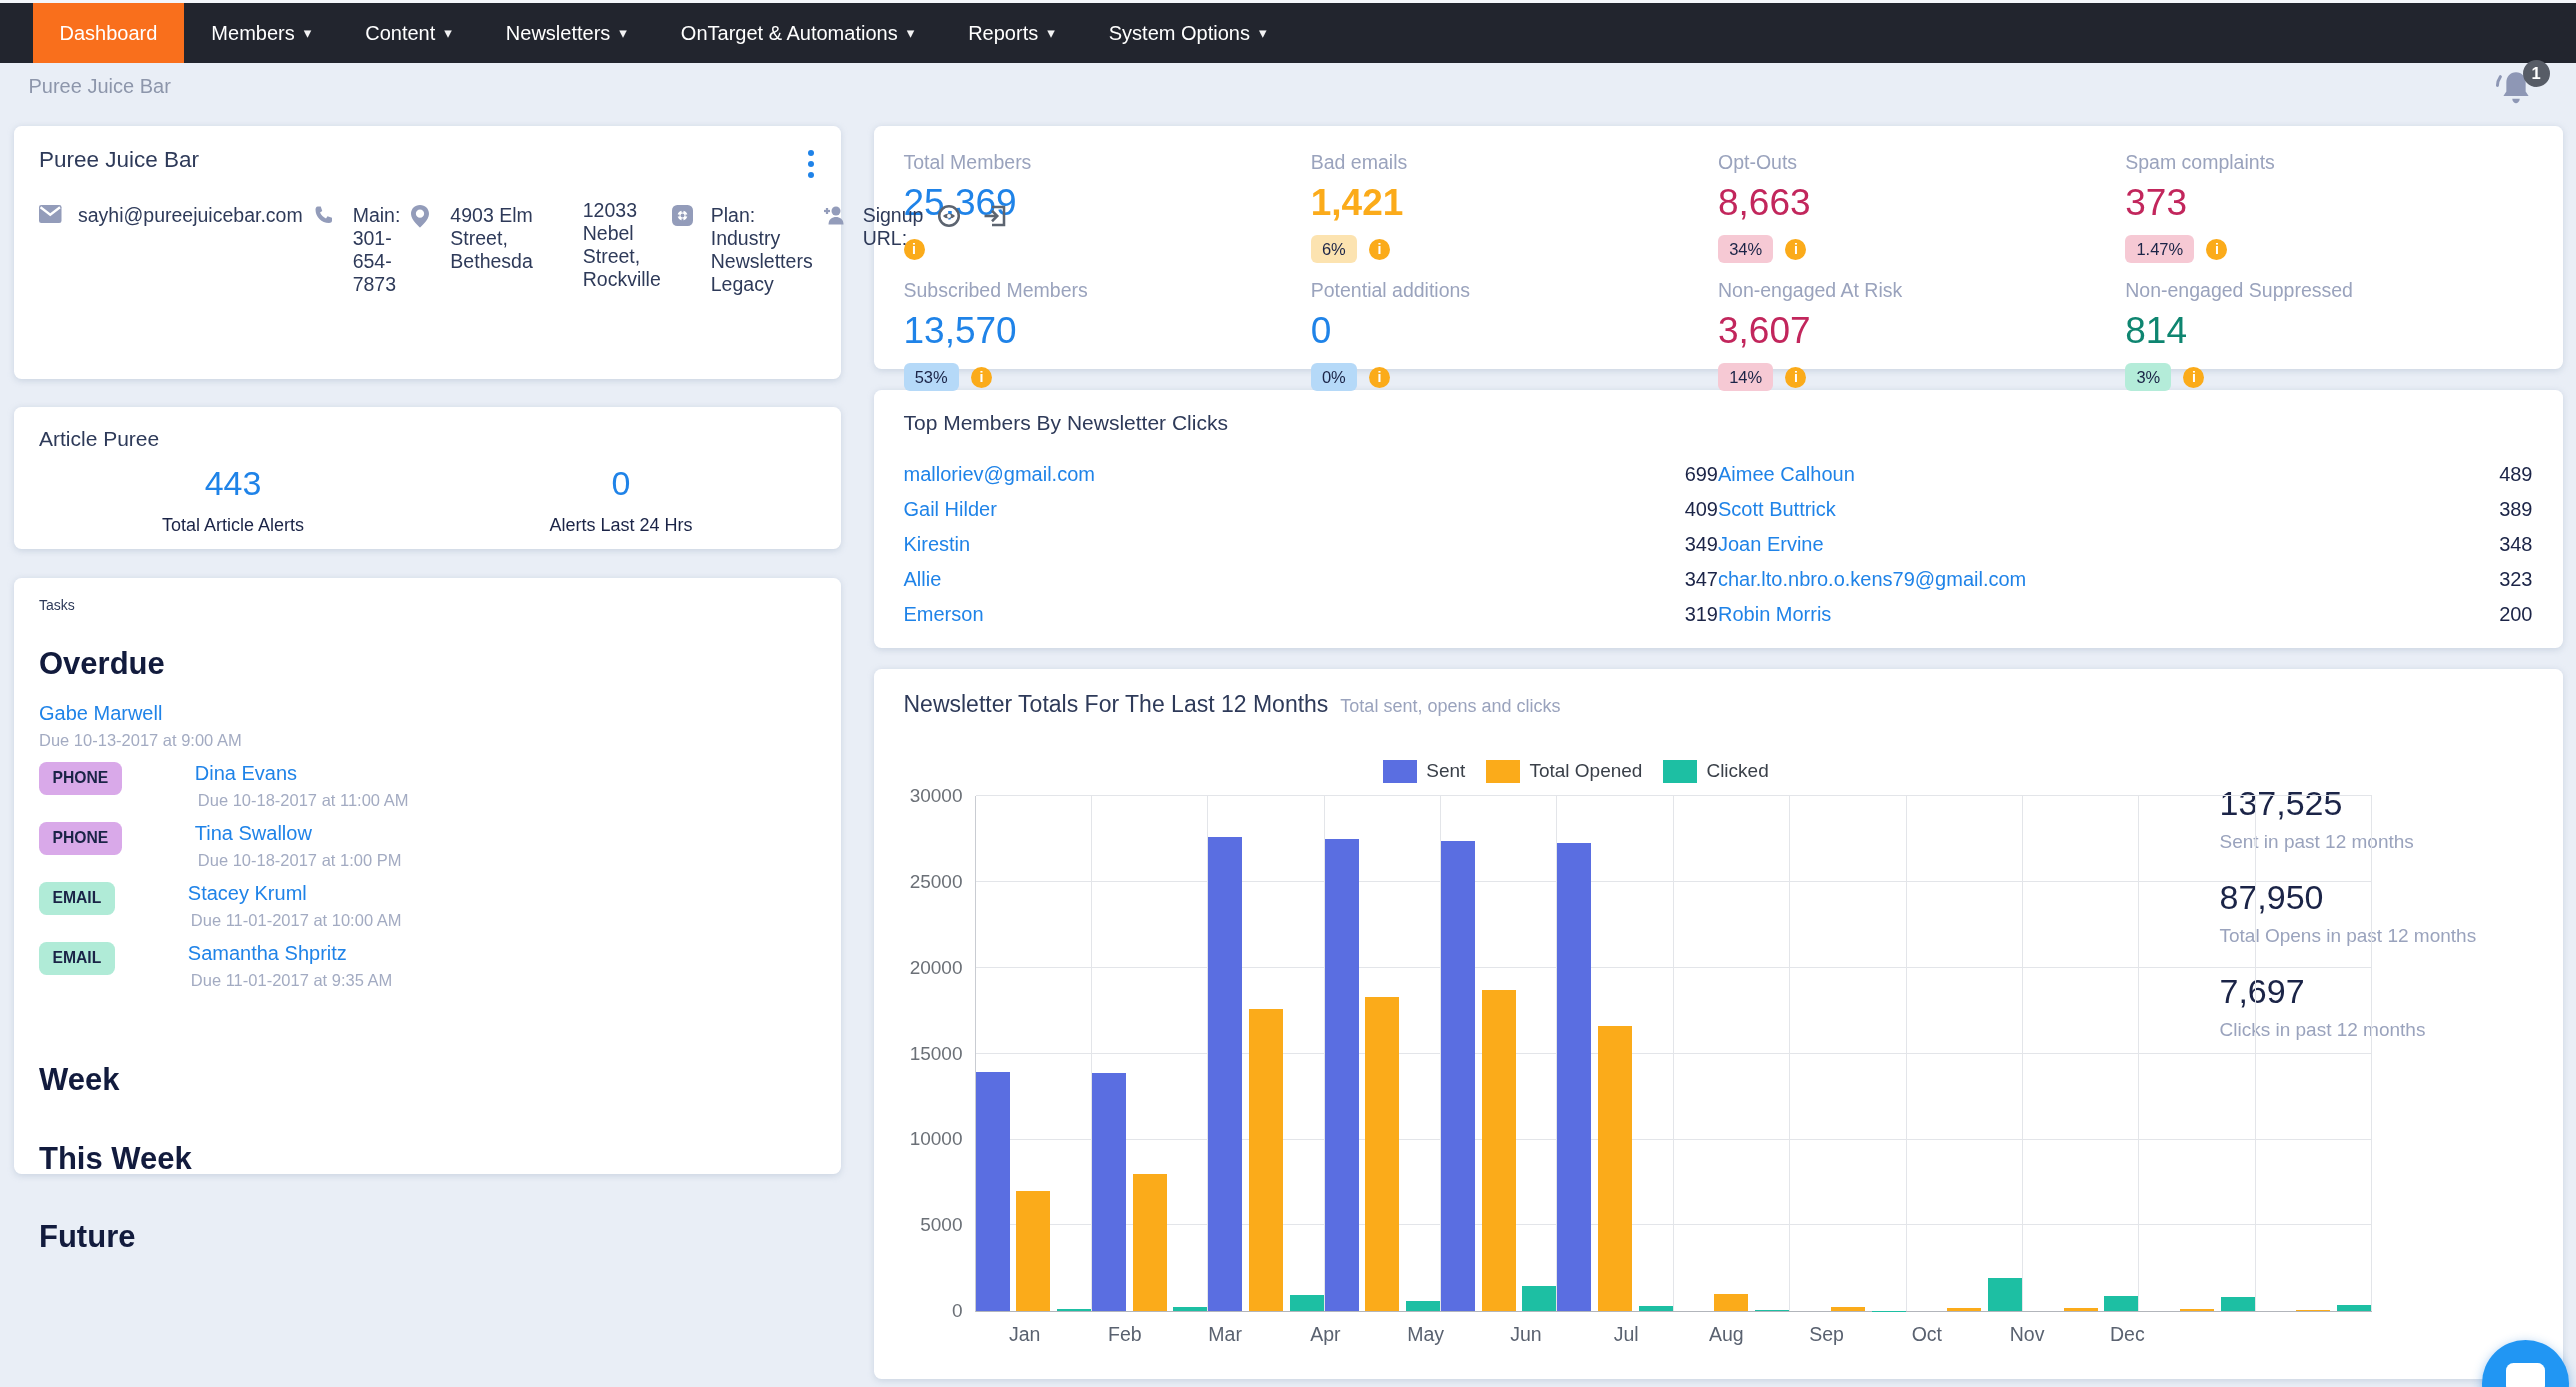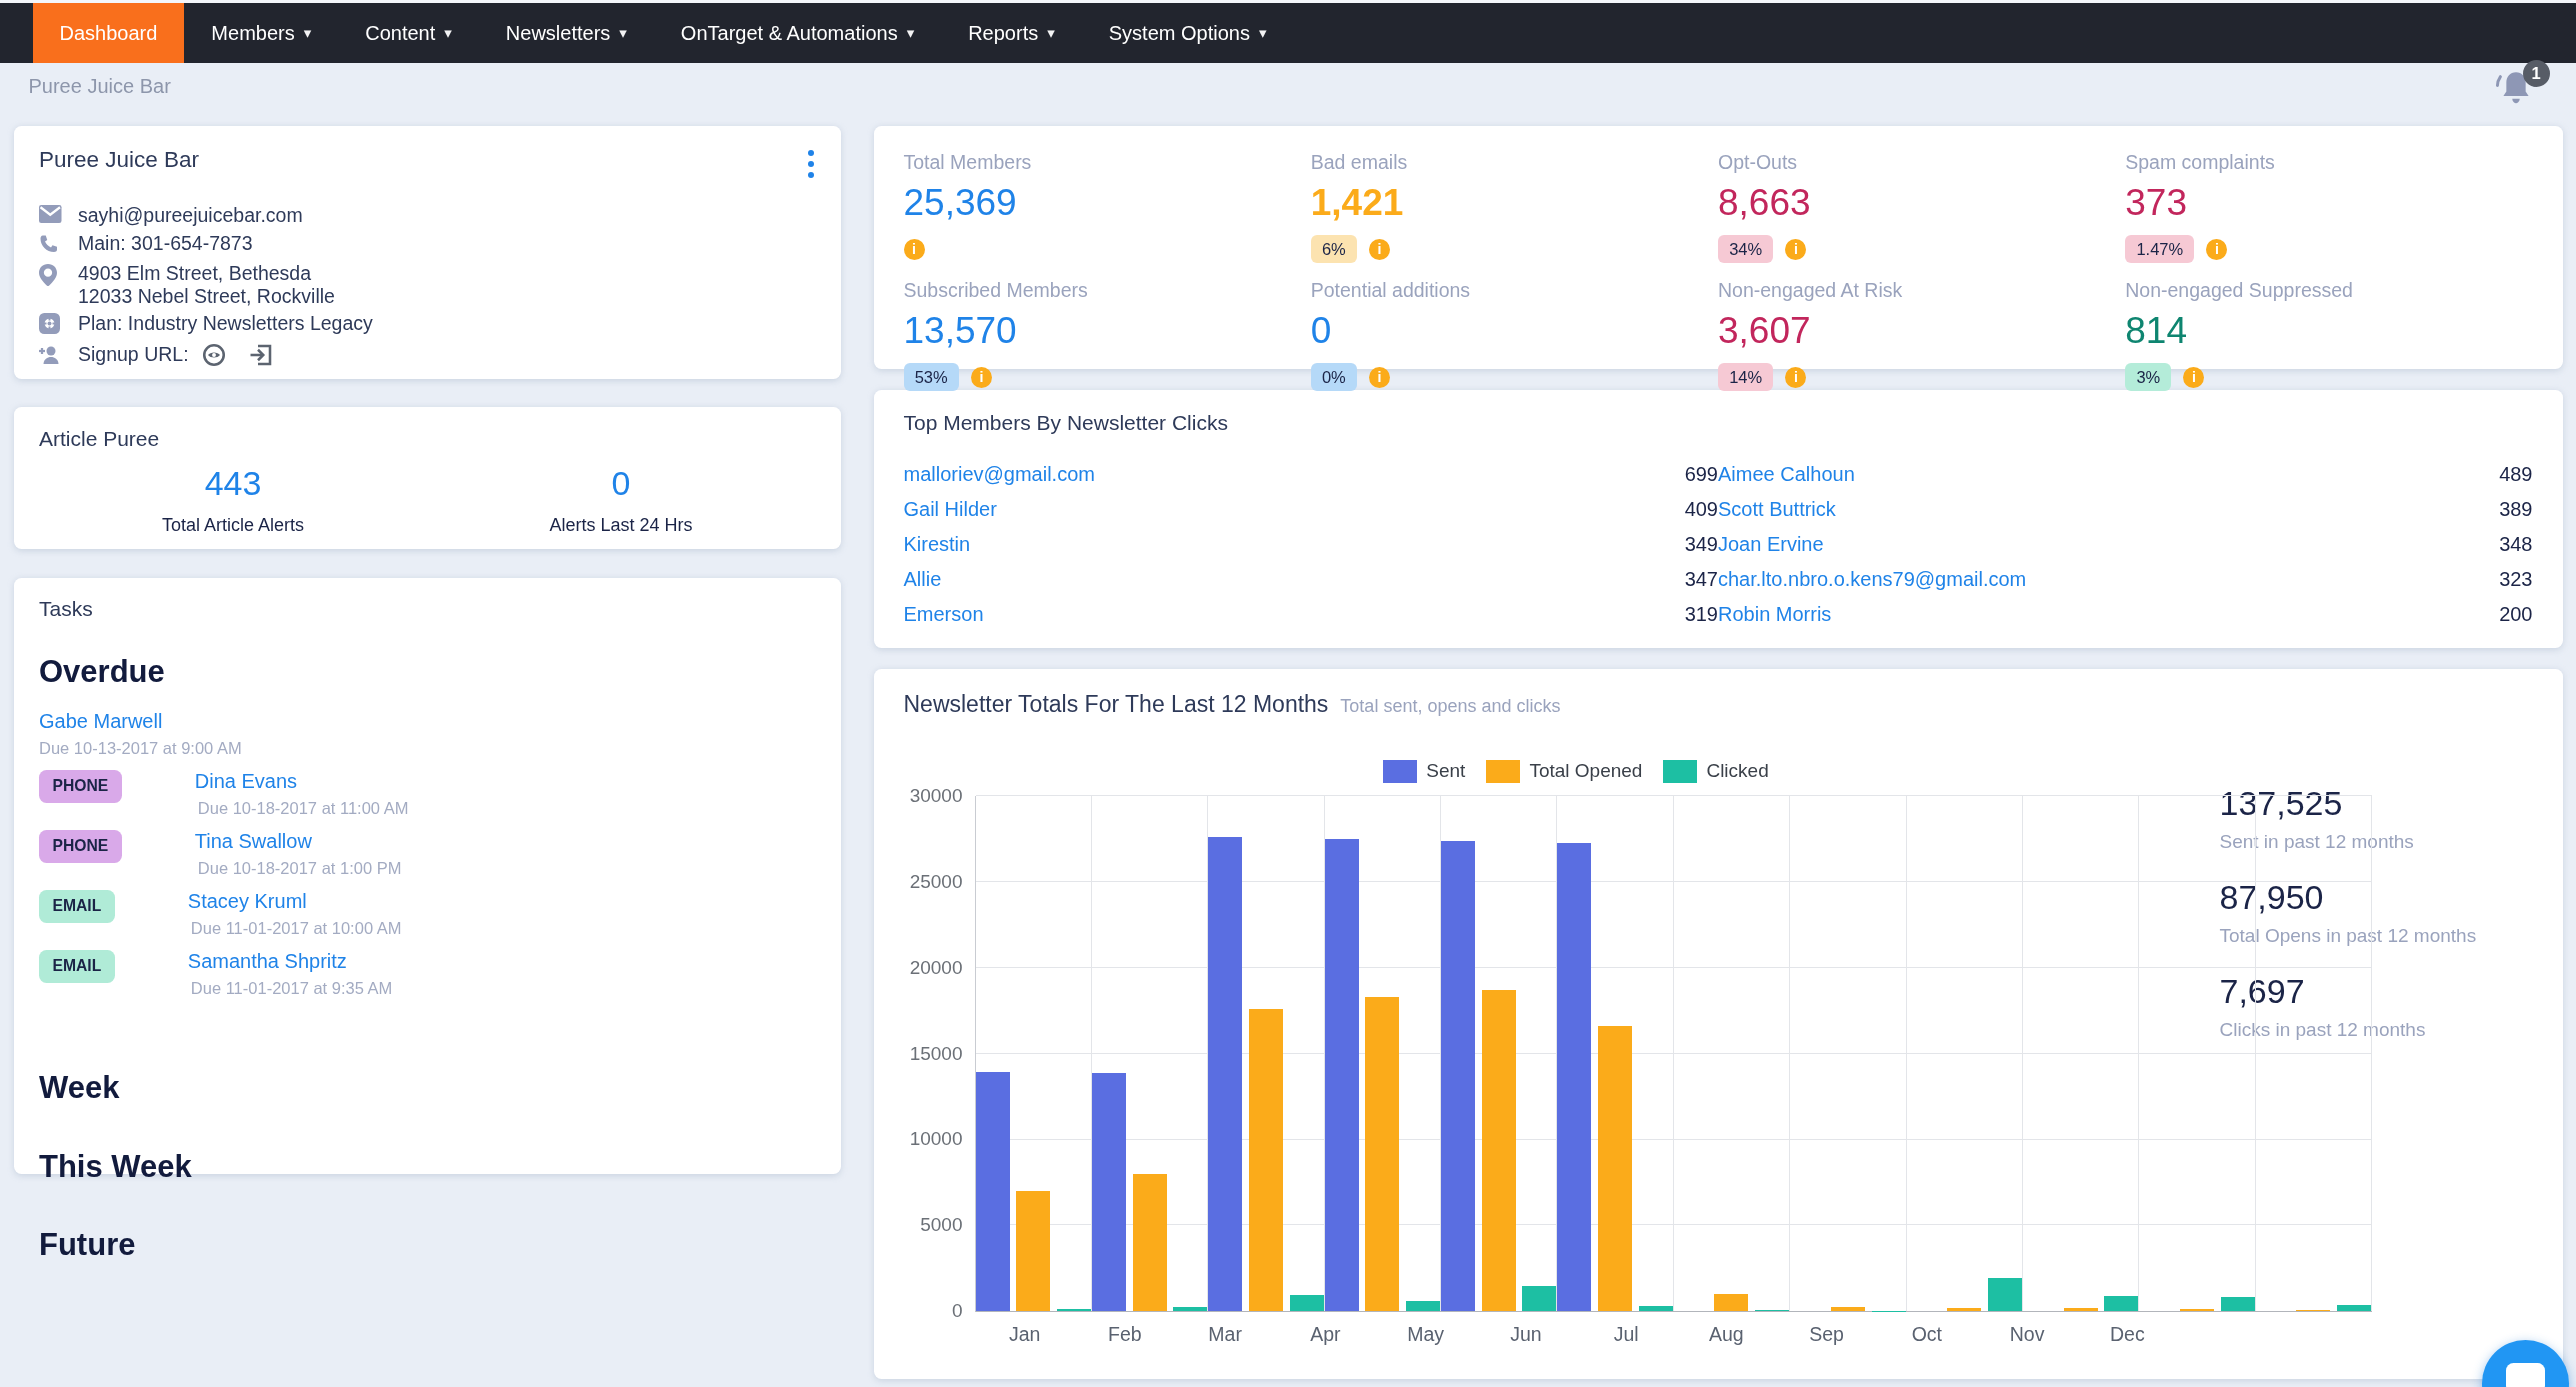--- a/index.html
+++ b/index.html
@@ -22,21 +22,21 @@
               display:flex;align-items:center;justify-content:center;}
   
   .content{display:grid;grid-template-columns:827px 1689px;column-gap:33px;padding:16.5px 13.5px 0 13.5px;}
   .card{background:#fff;border-radius:7.5px;box-shadow:0 1.5px 6px rgba(150,165,190,.35);}
   .col-left > .card + .card{margin-top:28.5px;}
   
   .org-card{height:253px;padding:21px 25.5px;box-sizing:border-box;position:relative;}
   .card-title{font-size:22.5px;color:#2e3a59;font-weight:500;}
   .kebab{position:absolute;right:22.5px;top:19.5px;cursor:pointer;display:flex;flex-direction:column;gap:5.2px;padding:4.5px;}
   .kebab i{width:6px;height:6px;border-radius:50%;background:#1f83e8;display:block;}
-  .org-rows{margin-top:31px;display:flex;flex-direction:column;gap:4px;}
+  .org-rows{margin-top:31px;display:flex;flex-direction:row;gap:11px;}
   .org-row{display:flex;align-items:flex-start;font-size:19.5px;color:#2e3a59;}
   .org-row .ric{width:22.5px;margin-right:16.5px;margin-top:1.5px;flex:none;color:#939cba;}
   .addr2{margin-left:39px;margin-top:-4.5px;}
   .inline-ics{display:flex;align-items:center;gap:22.5px;margin-left:13.5px;}
   
   .stats-card{height:243px;padding:25.5px 30px;box-sizing:border-box;
               display:grid;grid-template-columns:repeat(4,1fr);grid-template-rows:1fr 1fr;row-gap:15px;}
   .stat-label{font-size:19.5px;color:#9aa3bd;margin-bottom:7.5px;}
   .stat-value{font-size:37px;font-weight:500;margin-bottom:10.5px;}
   [data-color="blue"]{color:#1f83e8;}
@@ -263,21 +263,21 @@
             <div class="aa-label">Total Article Alerts</div>
           </div>
           <div class="aa-block">
             <div class="aa-value">0</div>
             <div class="aa-label">Alerts Last 24 Hrs</div>
           </div>
         </div>
       </div>
 
       <div class="card tasks-card">
-        <div class="card-title" style="font-size:21px;">Tasks</div>
+        <div class="card-title" style="font-size:14px;">Tasks</div>
         <div class="tsec overdue">Overdue</div>
 
         <div class="task-lead">
           <div class="task-link">Gabe Marwell</div>
           <div class="task-due">Due 10-13-2017 at 9:00 AM</div>
         </div>
 
         <div class="task-item">
           <span class="tbadge" data-tone="phone">PHONE</span>
           <div class="task-body">

